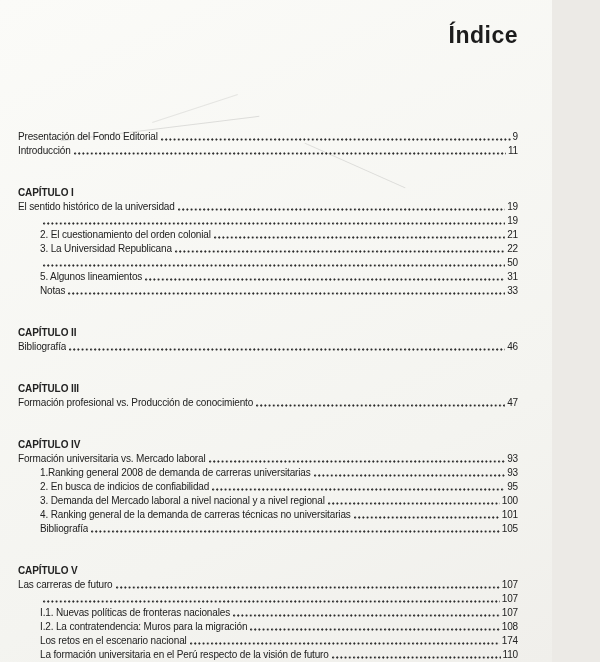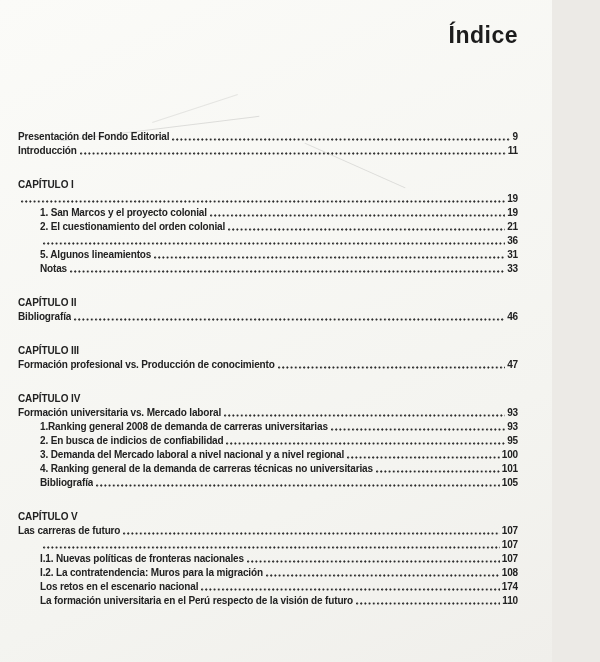--- a/index.html
+++ b/index.html
@@ -30,32 +30,32 @@
 
   .title {
     text-align: right;
     font-size: 23px;
     line-height: 30px;
     font-weight: bold;
     letter-spacing: 0.5px;
     color: #1c1c1c;
   }
   .toc { margin-top: 80px; }
-  .section + .section { margin-top: 20px; }
+  .section + .section { margin-top: 28px; }
   .chapter-heading {
     font-size: 10px;
     font-weight: bold;
     line-height: 14px;
     letter-spacing: -0.1px;
   }
   .toc-row {
     display: flex;
     align-items: baseline;
     font-size: 10px;
-    font-weight: bold;
+    font-weight: normal;
     line-height: 14px;
     letter-spacing: -0.15px;
     white-space: nowrap;
   }
   .toc-row.indent-1 { padding-left: 22px; }
   .toc-label { flex: 0 1 auto; overflow: hidden; }
   .toc-dots {
     flex: 1 1 auto;
     min-width: 6px;
     height: 3px;
@@ -93,40 +93,45 @@
     <span class="toc-dots"></span>
     <span class="toc-page">11</span>
   </div>
 </div>
   </section>
 
   <section class="section">
     <div class="chapter-heading">CAPÍTULO I</div>
     <div class="section-items">
   <div class="toc-row">
+    <span class="toc-label">El sentido histórico de la universidad</span>
     <span class="toc-dots"></span>
     <span class="toc-page">19</span>
   </div>
 
   <div class="toc-row indent-1">
-    <span class="toc-label">1. San Marcos y el proyecto colonial</span>
     <span class="toc-dots"></span>
     <span class="toc-page">19</span>
   </div>
 
   <div class="toc-row indent-1">
     <span class="toc-label">2. El cuestionamiento del orden colonial</span>
     <span class="toc-dots"></span>
     <span class="toc-page">21</span>
   </div>
 
-
-  <div class="toc-row indent-1">
-    <span class="toc-dots"></span>
-    <span class="toc-page">36</span>
+  <div class="toc-row indent-1">
+    <span class="toc-label">3. La Universidad Republicana</span>
+    <span class="toc-dots"></span>
+    <span class="toc-page">22</span>
+  </div>
+
+  <div class="toc-row indent-1">
+    <span class="toc-dots"></span>
+    <span class="toc-page">50</span>
   </div>
 
   <div class="toc-row indent-1">
     <span class="toc-label">5. Algunos lineamientos</span>
     <span class="toc-dots"></span>
     <span class="toc-page">31</span>
   </div>
 
   <div class="toc-row indent-1">
     <span class="toc-label">Notas</span>

